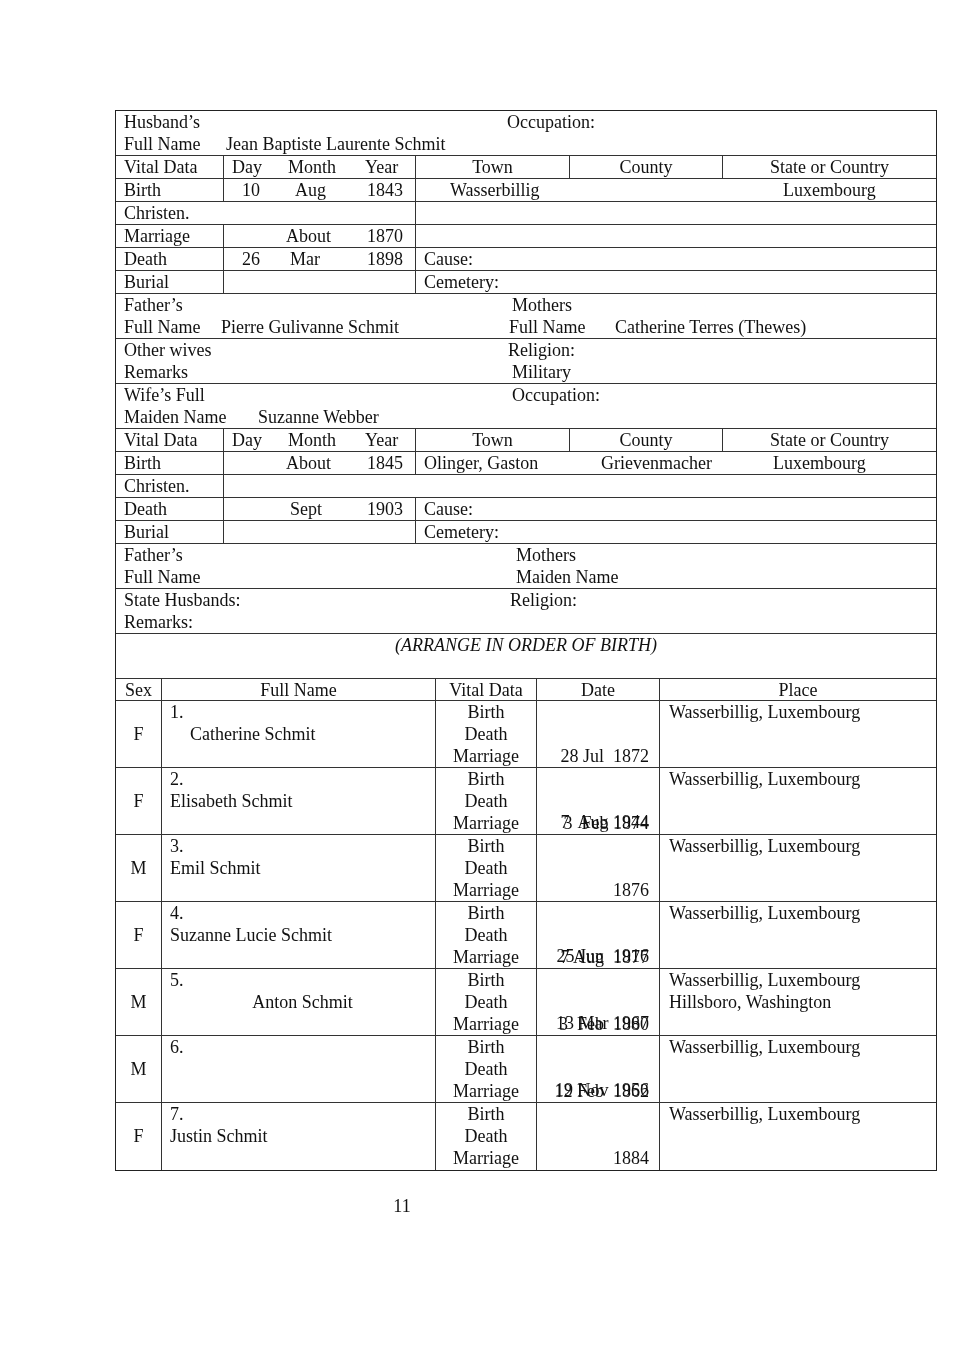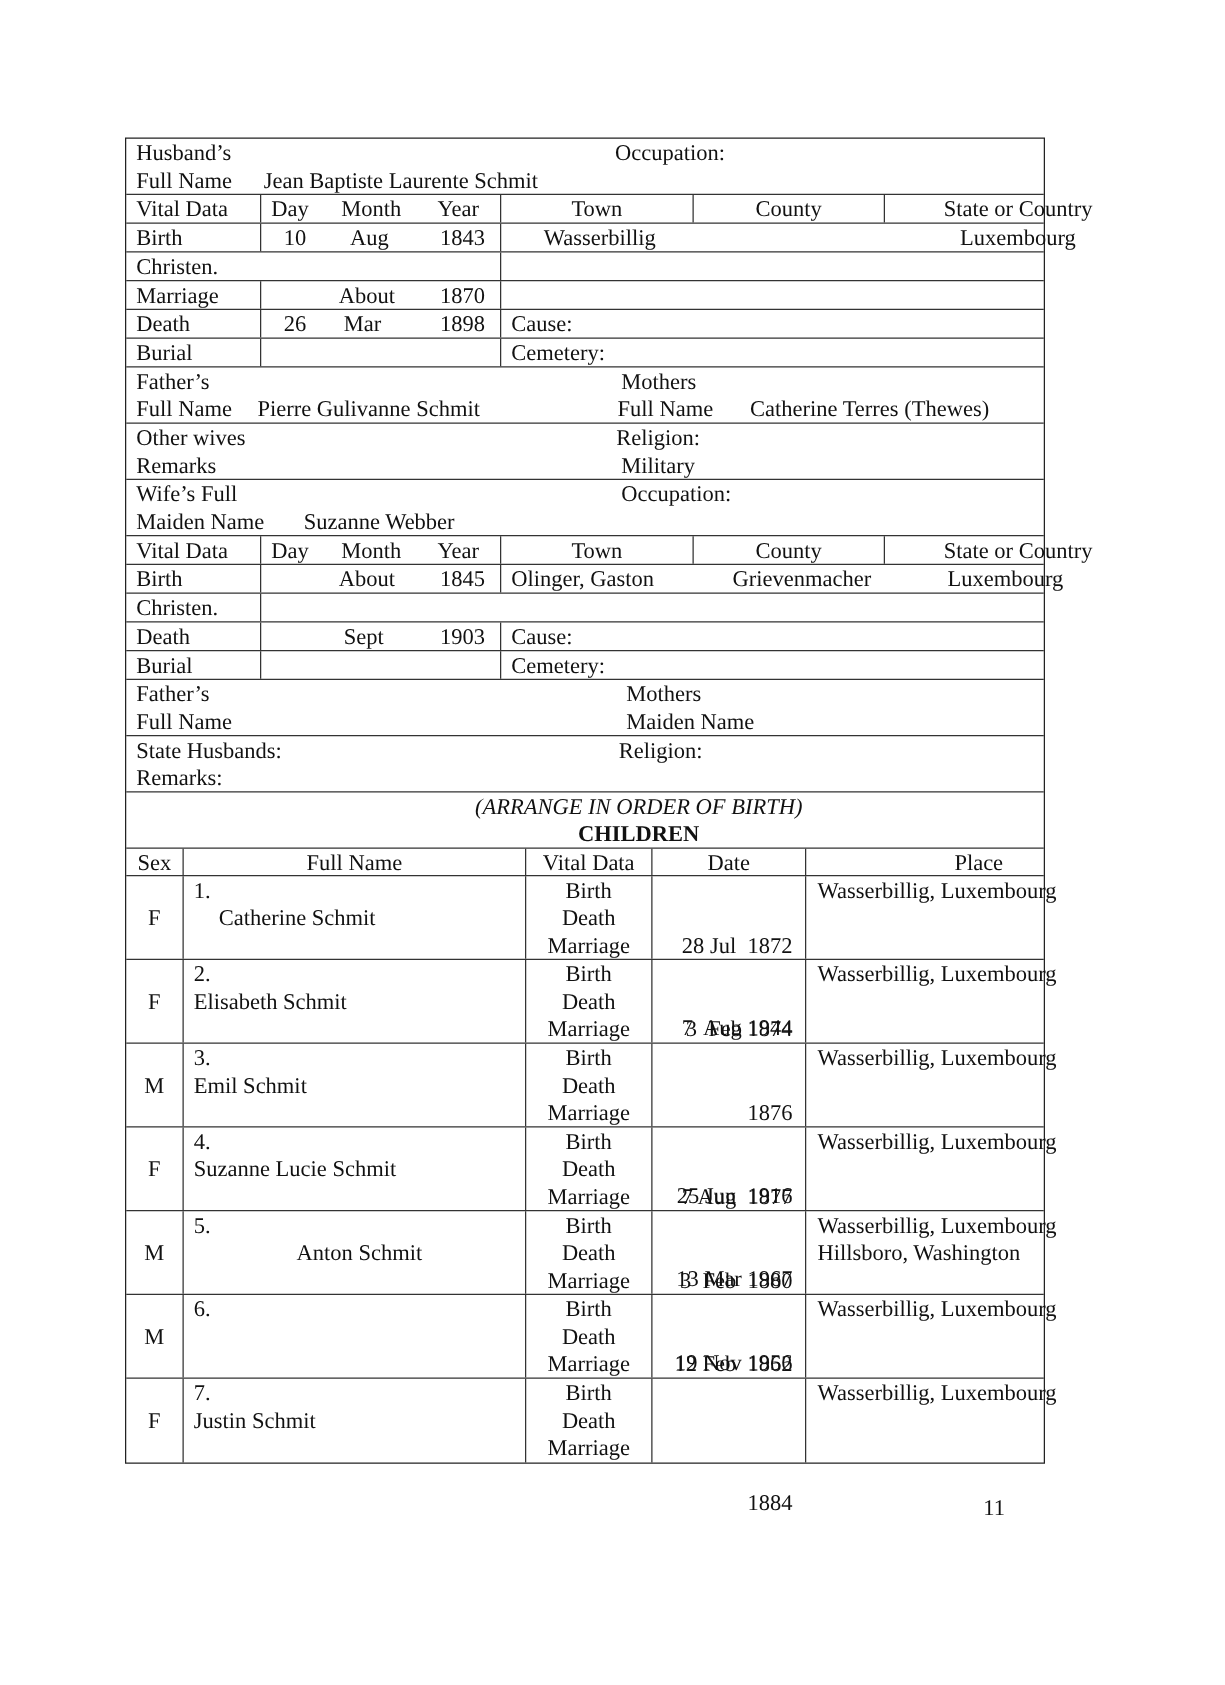--- a/index.html
+++ b/index.html
@@ -1,28 +1,28 @@
 <!DOCTYPE html>
 <html><head>
 <meta charset="utf-8">
 <style>
   html, body { margin:0; padding:0; background:#ffffff; }
   body { width:980px; height:1348px; position:relative; font-family:"Liberation Serif", serif; color:#111; font-size:18px; }
   .page { position:absolute; left:0; top:0; width:980px; height:1348px; }
-  .form { position:absolute; left:100px; top:110px; width:736px; border:1.5px solid #222; box-sizing:border-box; }
+  .form { position:absolute; left:115px; top:110px; width:822px; border:1.5px solid #222; box-sizing:border-box; }
   .row { position:relative; border-bottom:1.5px solid #333; box-sizing:border-box; }
   .row:last-child { border-bottom:none; }
   .cell { position:absolute; top:0; bottom:0; box-sizing:border-box; white-space:nowrap; line-height:22px; }
   .vl { border-left:1.5px solid #333; }
   .t { position:absolute; white-space:nowrap; line-height:22px; }
   .center { text-align:center; }
   .right { text-align:right; }
   .italic { font-style:italic; }
   .bold { font-weight:bold; }
-  .pagenum { position:absolute; left:0; width:804px; top:1196px; text-align:right; font-size:18px; }
+  .pagenum { position:absolute; left:0; width:804px; top:1196px; text-align:center; font-size:18px; }
   .child-line { display:block; line-height:22px; }
 </style>
 </head>
 <body>
 
 <div class="page">
 <div class="form">
 
   <div class="row" style="height:45px">
     <span class="t" style="left:8px;top:0">Husband’s</span>
@@ -170,21 +170,20 @@
   </div>
 
   <div class="row" style="height:45px">
     <span class="t" style="left:8px;top:0">State Husbands:</span>
     <span class="t" style="left:8px;top:22px">Remarks:</span>
     <span class="t" style="left:394px;top:0">Religion:</span>
   </div>
 
   <div class="row" style="height:45px">
     <span class="t italic" style="left:0;width:820px;text-align:center;top:0">(ARRANGE IN ORDER OF BIRTH)</span>
-    <span class="t bold" style="left:0;width:820px;text-align:center;top:22px">CHILDREN</span>
   </div>
 
   <div class="row" style="height:22px">
     <div class="cell center" style="left:0;width:45px">Sex</div>
     <div class="cell vl center" style="left:45px;width:274px">Full Name</div>
     <div class="cell vl center" style="left:319px;width:101px">Vital Data</div>
     <div class="cell vl center" style="left:420px;width:123px">Date</div>
     <div class="cell vl center" style="left:543px;width:277px">Place</div>
   </div>
 
@@ -331,21 +330,21 @@
     <div class="cell vl" style="left:45px;width:274px;padding-left:8px">
       <span class="child-line" style="min-height: 22px;">7.</span>
       <span class="child-line" style="min-height: 22px;">Justin Schmit</span>
     </div>
     <div class="cell vl center" style="left:319px;width:101px">
       <span class="child-line" style="min-height: 22px;">Birth</span>
       <span class="child-line" style="min-height: 22px;">Death</span>
       <span class="child-line" style="min-height: 22px;">Marriage</span>
     </div>
     <div class="cell vl right" style="left:420px;width:123px;padding-right:10px;white-space:pre">
-      <span class="child-line" style="min-height: 22px; margin-top: 44px;">1884</span>
+      <span class="child-line" style="min-height: 22px;">1884</span>
       <span class="child-line" style="min-height: 22px;"></span>
       <span class="child-line" style="min-height: 22px;"></span>
     </div>
     <div class="cell vl" style="left:543px;width:277px;padding-left:9px">
       <span class="child-line" style="min-height: 22px;">Wasserbillig, Luxembourg</span>
       <span class="child-line" style="min-height: 22px;"></span>
       <span class="child-line" style="min-height: 22px;"></span>
     </div>
   </div>
 </div>

